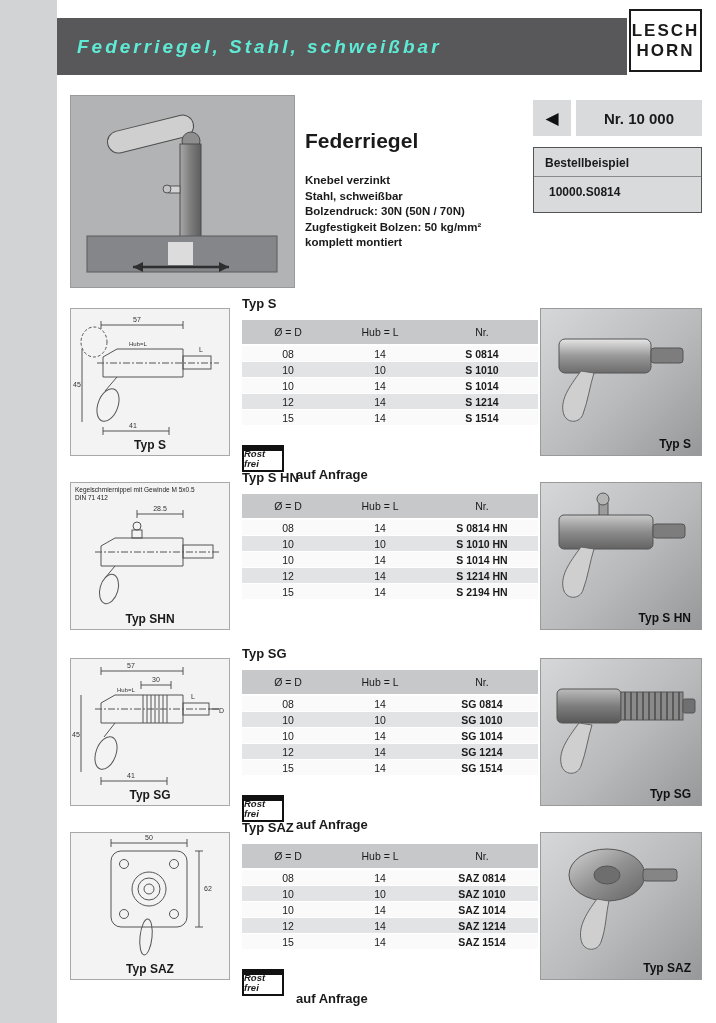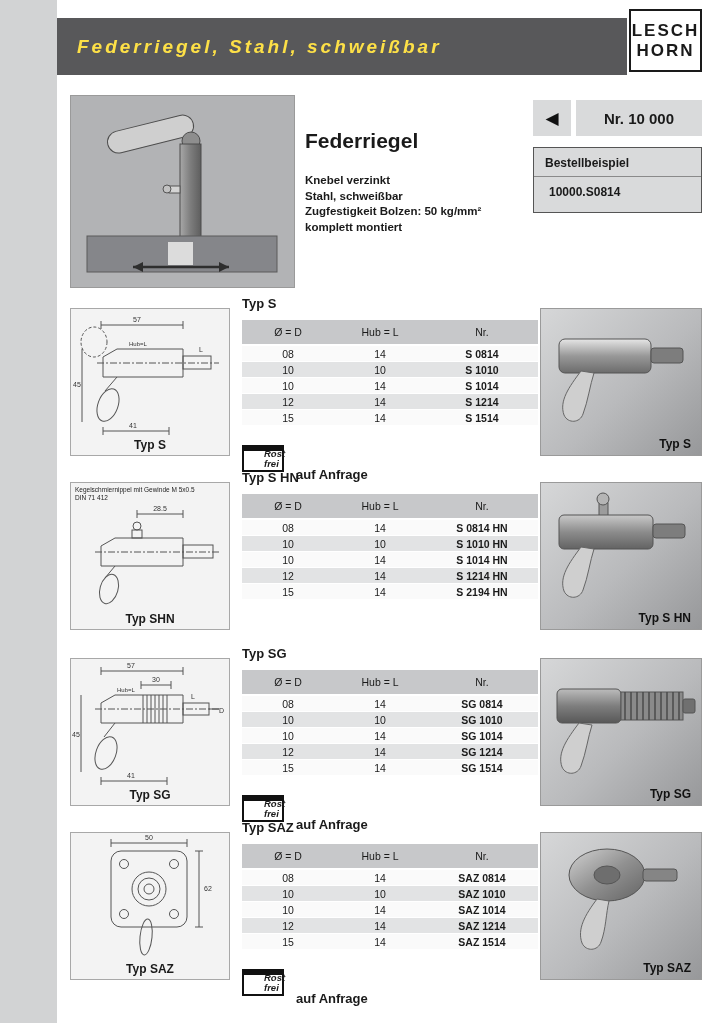--- a/index.html
+++ b/index.html
@@ -1,21 +1,21 @@
 <!DOCTYPE html>
 <html><head>
 <meta charset="utf-8">
 <style>
   html,body{margin:0;padding:0;background:#9a9a9a;}
   .page{position:relative;width:716px;height:1023px;background:#ffffff;margin:0 auto;
         font-family:"Liberation Sans",sans-serif;color:#1a1a1a;overflow:hidden;}
   .leftstrip{position:absolute;left:0;top:0;width:57px;height:1023px;background:#d2d3d4;}
   .header{position:absolute;left:57px;top:18px;width:570px;height:57px;background:#58585a;
           display:flex;align-items:center;}
-  .header .title{color:#fde047;font-weight:bold;font-style:italic;font-size:19px;letter-spacing:3px;padding-left:20px;}
+  .header .title{color:#5eead4;font-weight:bold;font-style:italic;font-size:19px;letter-spacing:3px;padding-left:20px;}
   .logo{position:absolute;left:629px;top:9px;width:73px;height:63px;border:2px solid #1a1a1a;background:#fff;
         box-sizing:border-box;display:flex;flex-direction:column;align-items:center;justify-content:center;
         font-weight:bold;font-size:17px;letter-spacing:2px;line-height:20px;}
   
   .hero-photo{position:absolute;left:70px;top:95px;width:225px;height:193px;background:#b2b3b5;border:1px solid #9a9a9a;box-sizing:border-box;}
   .hero-text{position:absolute;left:305px;top:97px;width:222px;margin-top:32px;}
   .hero-text h1{margin:0 0 20px 0;font-size:21px;font-weight:bold;}
   .spec{font-weight:bold;font-size:11.5px;line-height:15.5px;}
   .nr-arrow{position:absolute;left:533px;top:100px;width:38px;height:36px;background:#d9dadb;
             display:flex;align-items:center;justify-content:center;font-size:17px;color:#111;}
@@ -38,21 +38,21 @@
   th:nth-child(1),td:nth-child(1){width:90px;}
   th:nth-child(2),td:nth-child(2){width:90px;}
   th:nth-child(3),td:nth-child(3){width:110px;}
   td{height:15px;text-align:center;padding:0;}
   tbody tr{border-bottom:1px solid #fff;}
   tbody tr:nth-child(even){background:#e2e3e4;}
   tbody tr:nth-child(odd){background:#fafafa;}
   td:last-child{font-weight:bold;}
   .badge-row{margin-top:9px;display:flex;align-items:center;gap:12px;}
   .badge{width:42px;height:27px;border:2px solid #111;box-sizing:border-box;display:flex;flex-direction:column;
-         align-items:flex-start;justify-content:center;padding-left:20px;font-weight:bold;font-style:italic;
+         align-items:flex-start;justify-content:center;padding-left:0;font-weight:bold;font-style:italic;
          font-size:9.5px;line-height:9.5px;background:#fff;position:relative;}
   .badge::before{content:"";position:absolute;top:0;left:0;right:0;height:4px;background:#111;}
   .badge-note{font-weight:bold;font-size:13px;margin-top:32px;}
   .photobox{position:absolute;left:470px;top:12px;width:162px;height:148px;
             background:linear-gradient(135deg,#d6d7d8 0%,#b9babc 55%,#97989a 100%);
             border:1px solid #9a9a9a;box-sizing:border-box;}
   .photolabel{position:absolute;bottom:4px;right:10px;font-weight:bold;font-size:12px;color:#111;}
   svg text{font-family:"Liberation Sans",sans-serif;}
 </style>
 </head>
@@ -90,20 +90,21 @@
       <line x1="62" y1="171" x2="158" y2="171" stroke="#2e2e2e" stroke-width="2.5"></line>
       <polygon points="62,171 72,166 72,176" fill="#2e2e2e"></polygon>
       <polygon points="158,171 148,166 148,176" fill="#2e2e2e"></polygon>
     </svg>
   </div>
 
   <div class="hero-text">
     <h1>Federriegel</h1>
     <div class="spec">Knebel verzinkt</div>
     <div class="spec">Stahl, schweißbar</div>
+    <div class="spec">Bolzendruck: 30N (50N / 70N)</div>
     <div class="spec">Zugfestigkeit Bolzen: 50 kg/mm²</div>
     <div class="spec">komplett montiert</div>
   </div>
 
   <div class="nr-arrow">◀</div>
   <div class="nr-label">Nr. 10 000</div>
 
   <div class="order-box">
     <div class="order-title">Bestellbeispiel</div>
     <div class="order-value">10000.S0814</div>

